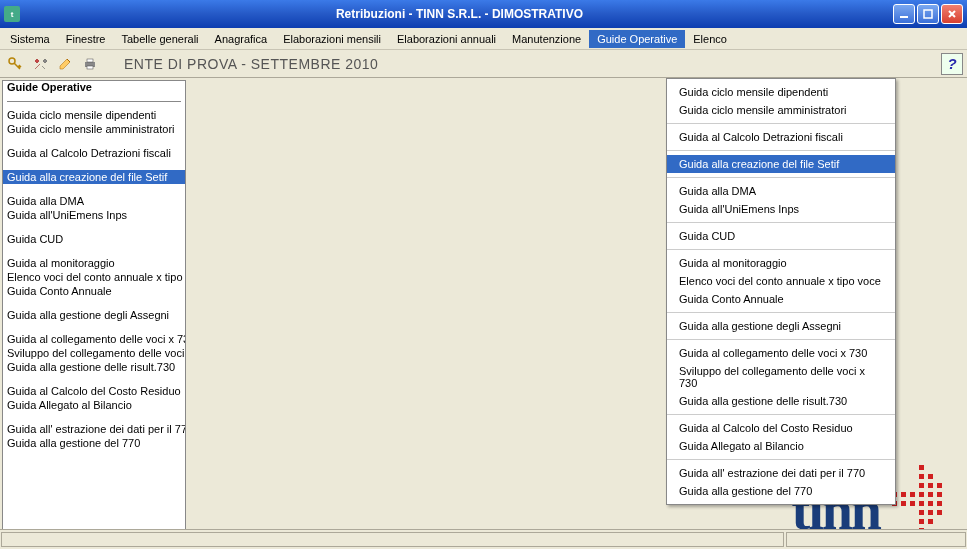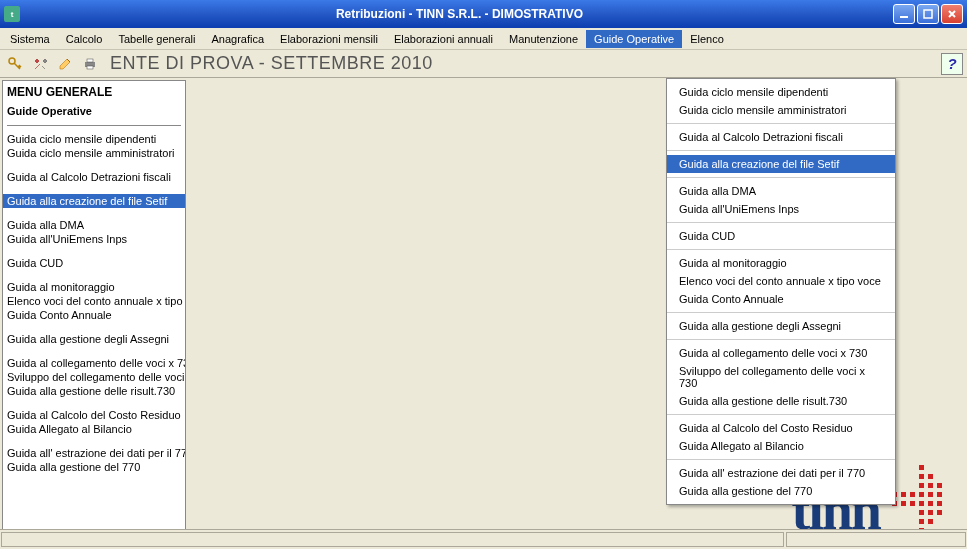--- a/index.html
+++ b/index.html
@@ -12,21 +12,21 @@
 .winbtn { width: 22px; height: 20px; border: 1px solid #fff; border-radius: 3px; display: flex; align-items: center; justify-content: center; background: linear-gradient(to bottom,#7ba8f0,#3b6fd8); cursor:pointer; }
 .winbtn.close { background: linear-gradient(to bottom,#f08070,#d84030); }
 .winbtn svg { width: 12px; height: 12px; }
 
 .menubar { height: 22px; background: #ece9d8; border-bottom: 1px solid #c8c4b4; display: flex; align-items: center; font-size: 11px; padding: 8px 2px; }
 .menuitem { padding: 3px 8px; cursor: pointer; }
 .menuitem.active { background: #316ac5; color: #fff; }
 
 .toolbar { height: 28px; background: #ece9d8; border-bottom: 1px solid #aca899; display: flex; align-items: center; padding: 0 4px; gap: 3px; font-size: 14px; }
 .tbtn { width: 22px; height: 22px; display:flex; align-items:center; justify-content:center; border:1px solid transparent; cursor:pointer;}
-.toolbar .headline { font-family: "Trebuchet MS", Arial; font-size: 18px; color: #555; margin-left: 6px; letter-spacing:0.5px;}
+.toolbar .headline { font-family: "Trebuchet MS", Arial; font-size: 14px; color: #555; margin-left: 20px; letter-spacing:0.5px;}
 .helpbtn { margin-left:auto; width:22px; height:22px; border:1px solid #888; background:#efe; display:flex;align-items:center;justify-content:center; font-weight:bold; color:#2a2aad; font-style:italic; font-size:15px; cursor:pointer;}
 
 .content { display: flex; height: 465px; background: #ece9d8; position:relative;}
 .sidebar { width: 184px; background: #fff; border: 1px solid #888; margin: 2px; font-size: 11px; overflow:hidden;}
 .sidebar .sb-header { padding: 4px 4px 6px 4px; font-weight: bold; font-size:12px;}
 .sidebar .sb-sub { padding: 0 4px 6px 4px; font-weight: bold; font-size:11px;}
 .sb-divider { border-top:1px solid #888; margin: 2px 4px 6px 4px; }
 .sb-item { padding: 1px 4px; cursor: pointer; white-space: nowrap; overflow:hidden; text-overflow: clip;}
 .sb-item.selected { background: #316ac5; color: #fff; }
 .sb-spacer { height: 10px; }
@@ -70,21 +70,21 @@
     <div class="winbtn close">
         <svg viewBox="0 0 12 12">
           <path d="M3 3 L9 9 M9 3 L3 9" stroke="#fff" stroke-width="2"></path>
         </svg>
       </div>
   </div>
 </div>
 
 <div class="menubar" id="menubar">
     <div class="menuitem">Sistema</div>
-    <div class="menuitem">Calcolo</div>
+    <div class="menuitem">Finestre</div>
     <div class="menuitem">Tabelle generali</div>
     <div class="menuitem">Anagrafica</div>
     <div class="menuitem">Elaborazioni mensili</div>
     <div class="menuitem">Elaborazioni annuali</div>
     <div class="menuitem">Manutenzione</div>
     <div class="menuitem active">Guide Operative</div>
     <div class="menuitem">Elenco</div>
   </div>
 
 <div class="toolbar">
@@ -112,21 +112,20 @@
         <rect x="5" y="3" width="6" height="3" fill="#fff" stroke="#444" stroke-width="0.5"></rect>
         <rect x="5" y="10" width="6" height="3" fill="#fff" stroke="#444" stroke-width="0.5"></rect>
       </svg>
     </div>
   <div class="headline">ENTE DI PROVA - SETTEMBRE 2010</div>
   <div class="helpbtn">?</div>
 </div>
 
 <div class="content">
   <div class="sidebar">
-    <div class="sb-header">MENU GENERALE</div>
     <div class="sb-sub">Guide Operative</div>
     <div class="sb-divider"></div>
     <div id="sb-list">
         <div class="sb-item">Guida ciclo mensile dipendenti</div>
         <div class="sb-item">Guida ciclo mensile amministratori</div>
         <div class="sb-spacer"></div>
         <div class="sb-item">Guida al Calcolo Detrazioni fiscali</div>
         <div class="sb-spacer"></div>
         <div class="sb-item selected">Guida alla creazione del file Setif</div>
         <div class="sb-spacer"></div>

